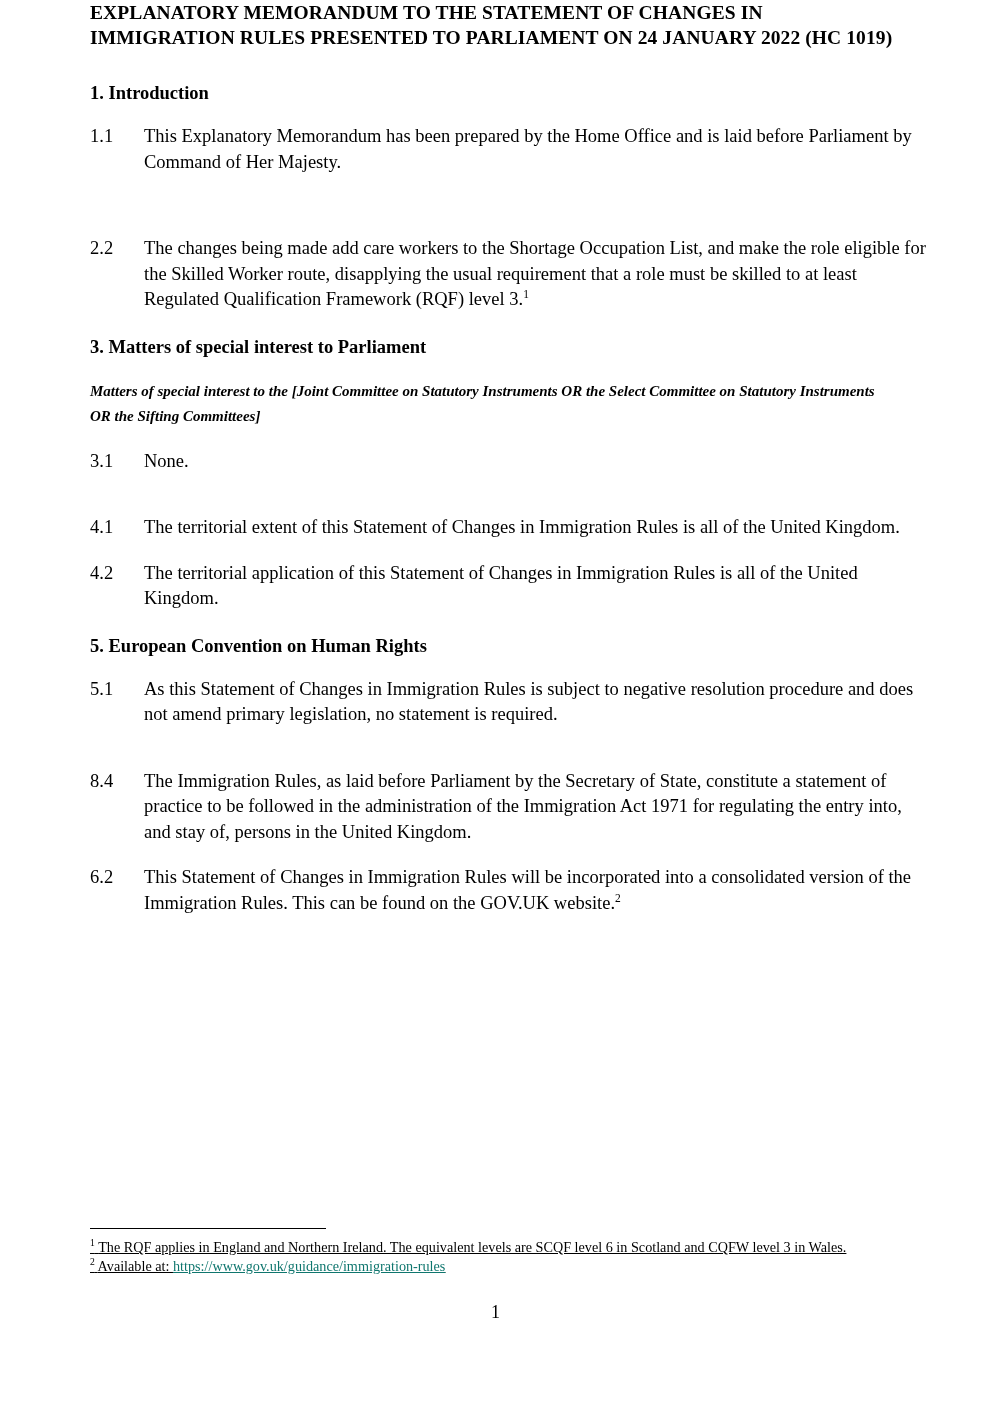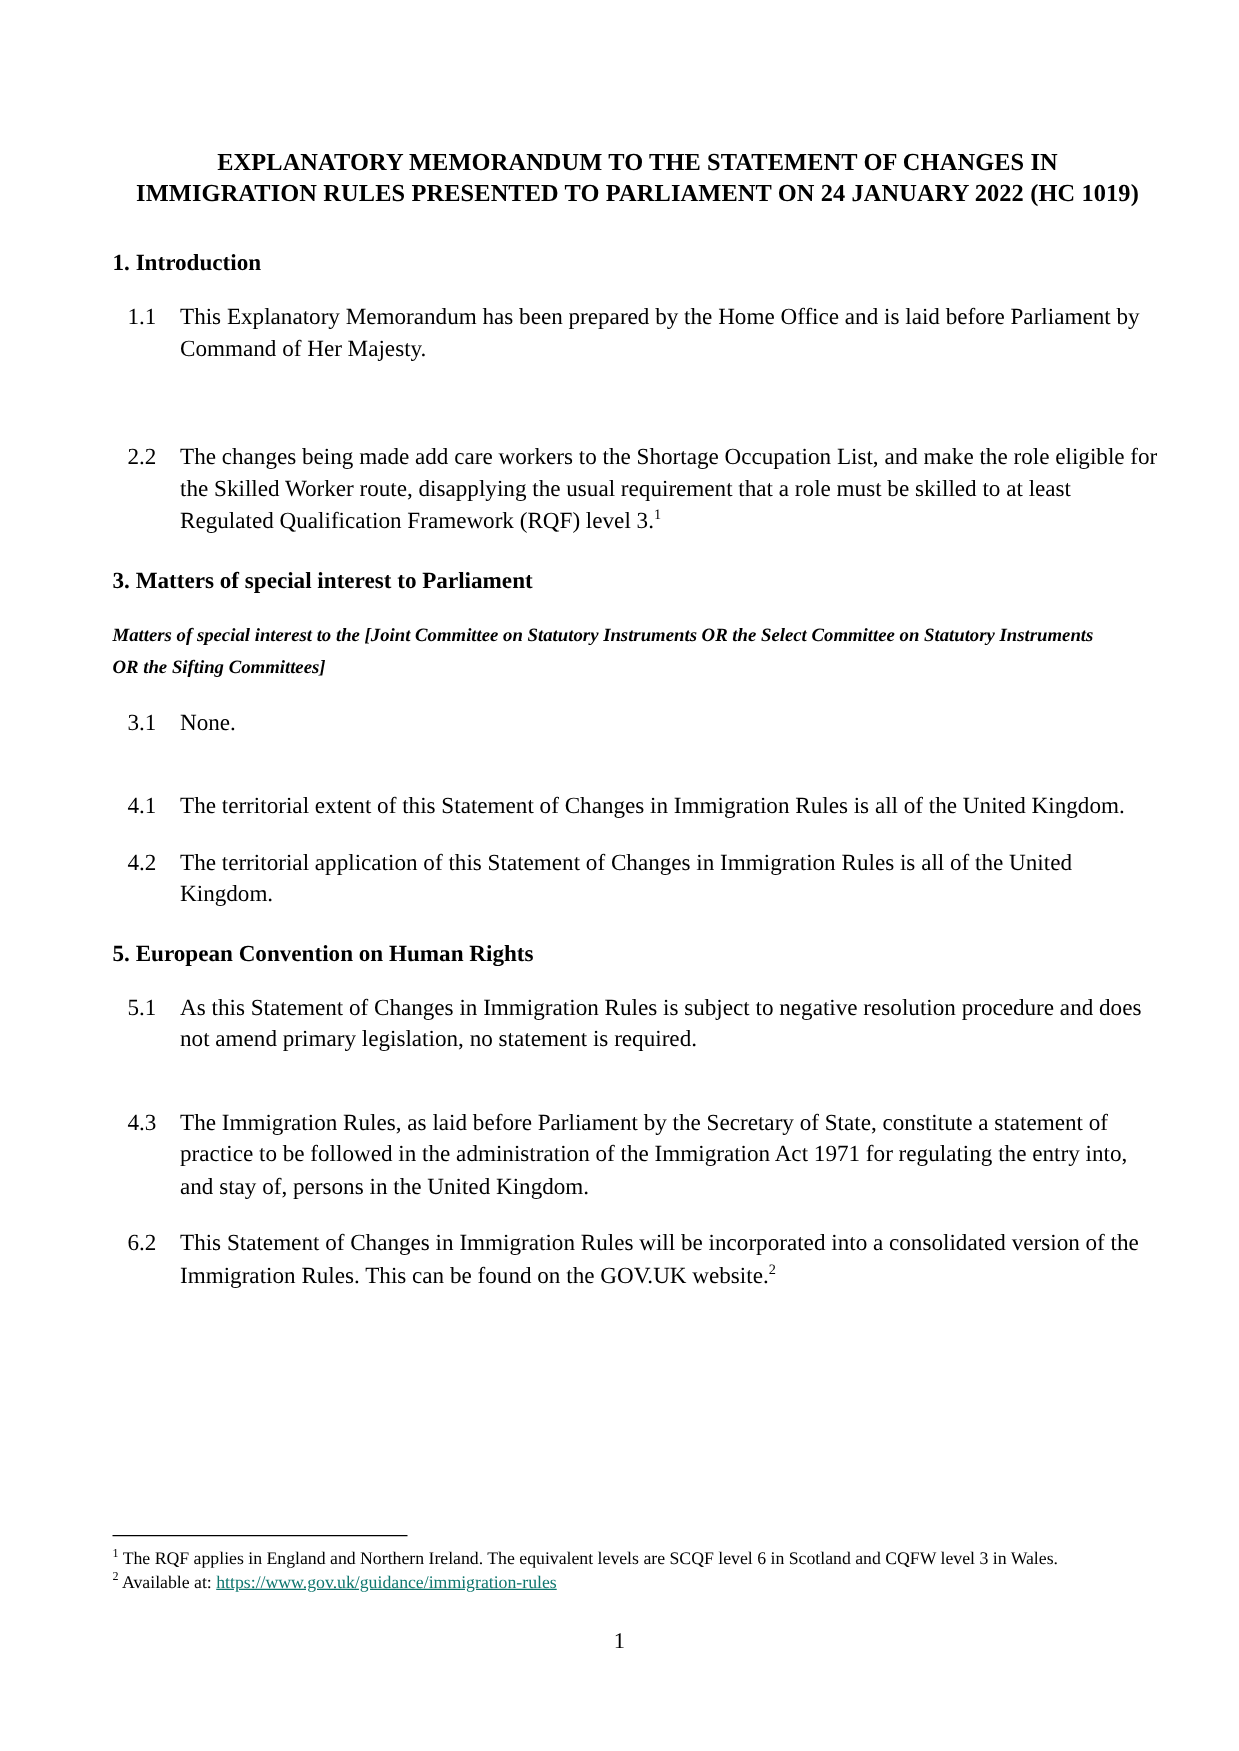--- a/index.html
+++ b/index.html
@@ -18,27 +18,26 @@
     font-family: "Liberation Serif", "DejaVu Serif", serif;
     color: #000000;
   }
   .content {
     position: absolute;
     left: 90px;
     top: 0;
     width: 840px;
   }
   .doc-title {
-    text-align: center;
+    text-align: left;
     font-weight: bold;
     font-size: 19.5px;
     line-height: 25px;
     letter-spacing: 0.1px;
     margin: 0;
-    padding-top: 118px;
   }
   .doc-title .title-line {
     display: block;
     white-space: nowrap;
   }
   .section-heading {
     font-weight: bold;
     font-size: 18.5px;
     line-height: 24px;
     margin: 0;
@@ -56,21 +55,21 @@
   .para {
     position: relative;
     display: block;
     font-size: 18.5px;
     line-height: 25.5px;
     padding-left: 54px;
     margin: 0;
   }
   .para .pnum {
     position: absolute;
-    left: 12px;
+    left: 0;
     top: 0;
     width: 46px;
     text-align: left;
   }
   .para .ptext {
     display: block;
   }
   sup {
     font-size: 0.62em;
     vertical-align: super;
@@ -93,20 +92,21 @@
     height: 0;
     border: none;
     border-top: 1.3px solid #000;
     margin: 0 0 9px 0;
   }
   .footnote {
     font-size: 14.2px;
     line-height: 18.5px;
     margin: 0;
     text-indent: 0;
+    text-decoration: underline;
   }
   .footnote sup {
     font-size: 0.68em;
   }
   .fn-link {
     color: #0f766e;
     text-decoration: underline;
     word-break: break-all;
   }
   .page-number {
@@ -179,21 +179,21 @@
     <div class="sp-heading-to-para"></div>
     <div class="para">
       <span class="pnum">5.1</span>
       <span class="ptext">As this Statement of Changes in Immigration Rules is subject to negative resolution procedure and does not amend primary legislation, no statement is required.</span>
     </div>
 
     <div class="sp-para-to-heading"></div>
 
     <div class="sp-heading-to-para"></div>
     <div class="para">
-      <span class="pnum">4.3</span>
+      <span class="pnum">8.4</span>
       <span class="ptext">The Immigration Rules, as laid before Parliament by the Secretary of State, constitute a statement of practice to be followed in the administration of the Immigration Act 1971 for regulating the entry into, and stay of, persons in the United Kingdom.</span>
     </div>
     <div class="sp-para-to-para"></div>
     <div class="para">
       <span class="pnum">6.2</span>
       <span class="ptext"><span>This Statement of Changes in Immigration Rules will be incorporated into a consolidated version of the Immigration Rules.  This can be found on the GOV.UK website.</span><sup>2</sup></span>
     </div>
 
   </div>
 

